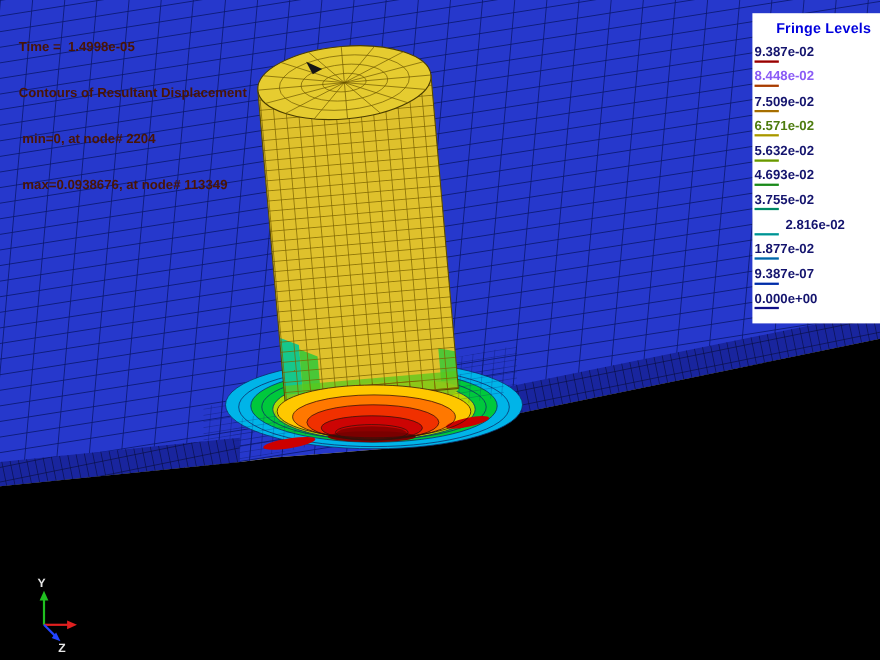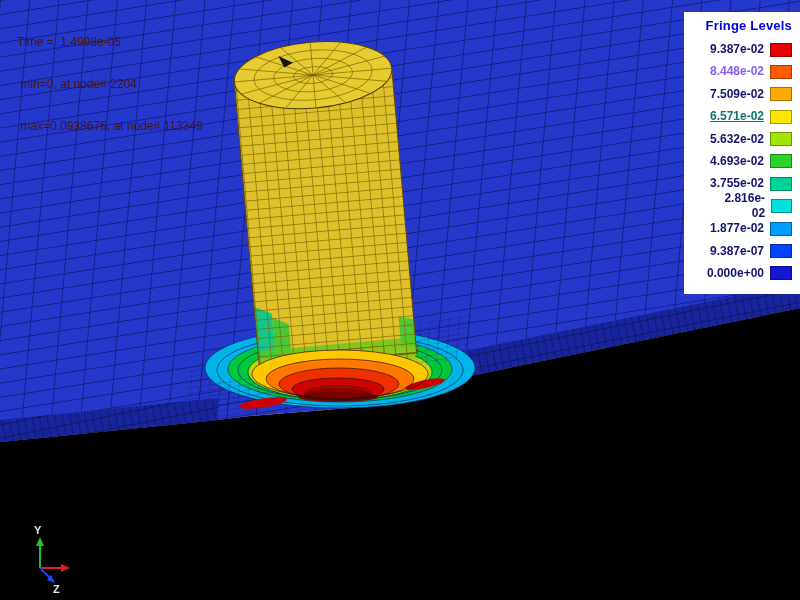--- a/index.html
+++ b/index.html
@@ -4,28 +4,28 @@
 <style>
   html,body{margin:0;padding:0;background:#888;}
   .stage{
     position:relative;width:800px;height:600px;overflow:hidden;
     font-family:"Liberation Sans","DejaVu Sans",sans-serif;
     background:#fff;user-select:none;
   }
   .stage svg{position:absolute;left:0;top:0;}
   .info{
     position:absolute;left:17px;top:7px;z-index:5;
-    font-size:12px;font-weight:normal;line-height:14px;white-space:pre;
+    font-size:12px;font-weight:bold;line-height:14px;white-space:pre;
   }
   .legend{
     position:absolute;left:686px;top:18px;width:106px;z-index:5;
     text-align:right;
   }
   .lg-title{font-size:13px;font-weight:bold;margin-bottom:9px;letter-spacing:0.2px;}
-  .lg-row{display:flex;justify-content:flex-end;align-items:center;height:15px;margin-bottom:7.4px;}
+  .lg-row{display:flex;justify-content:flex-end;align-items:flex-start;height:15px;margin-bottom:7.4px;flex-direction:column;}
   .lg-label{font-size:12px;font-weight:bold;margin-right:6px;line-height:15px;}
   .lg-chip{width:22px;height:14px;border:1px solid rgba(0,0,0,0.35);box-sizing:border-box;}
 </style>
 </head>
 <body>
 
 <div class="stage">
 
 <svg width="800" height="600" viewBox="0 0 800 600">
   <defs>
@@ -126,41 +126,42 @@
     <polygon points="70,568 61,564 61,572" fill="#e02020"></polygon>
     <line x1="40" y1="568" x2="51" y2="579" stroke-width="2" stroke="#2244ff"></line>
     <polygon points="55,583 47,580 51,575" fill="#2244ff"></polygon>
     <text x="34" y="534" font-size="11" font-weight="bold" fill="#e6e6e6">Y</text>
     <text x="53" y="593" font-size="11" font-weight="bold" fill="#e6e6e6">Z</text>
   </g>
 </svg>
 
 <div class="info" style="color: rgb(74, 21, 5);">
   <div>Time =  1.4998e-05</div>
+  <div>Contours of Resultant Displacement</div>
   <div> min=0, at node# 2204</div>
   <div> max=0.0938676, at node# 113349</div>
 </div>
 
 <div class="legend">
   <div class="lg-title" style="color: rgb(0, 0, 221);">Fringe Levels</div>
 
   <div class="lg-row">
     <span class="lg-label" style="color: rgb(20, 20, 110);">9.387e-02</span>
     <span class="lg-chip" style="background-color: rgb(230, 0, 0);"></span>
   </div>
   <div class="lg-row">
     <span class="lg-label" style="color: #8b5cf6;">8.448e-02</span>
     <span class="lg-chip" style="background-color: rgb(255, 92, 0);"></span>
   </div>
   <div class="lg-row">
     <span class="lg-label" style="color: rgb(20, 20, 110);">7.509e-02</span>
     <span class="lg-chip" style="background-color: rgb(255, 170, 0);"></span>
   </div>
   <div class="lg-row">
-    <span class="lg-label" style="color: #0f766e; text-decoration: underline;">6.571e-02</span>
+    <span class="lg-label" style="color: #4d7c0f;">6.571e-02</span>
     <span class="lg-chip" style="background-color: rgb(255, 230, 0);"></span>
   </div>
   <div class="lg-row">
     <span class="lg-label" style="color: rgb(20, 20, 110);">5.632e-02</span>
     <span class="lg-chip" style="background-color: rgb(160, 230, 0);"></span>
   </div>
   <div class="lg-row">
     <span class="lg-label" style="color: rgb(20, 20, 110);">4.693e-02</span>
     <span class="lg-chip" style="background-color: rgb(42, 210, 42);"></span>
   </div>

